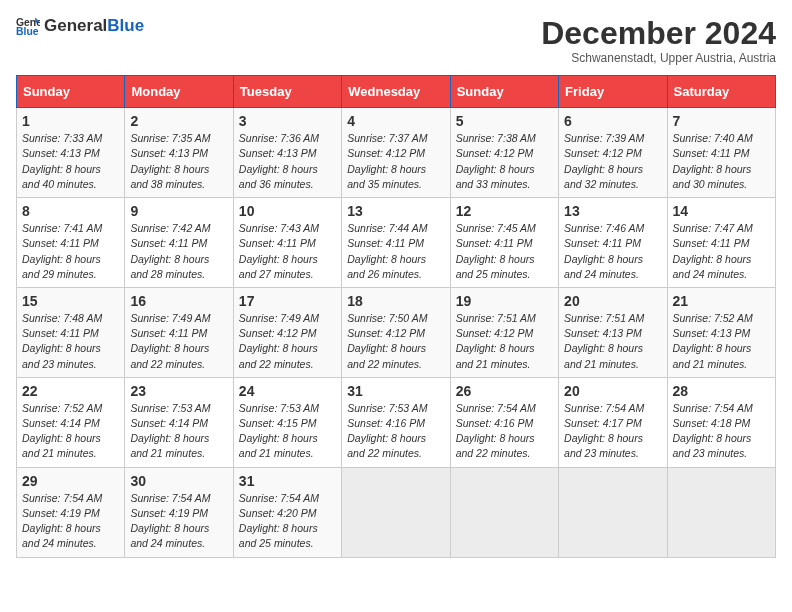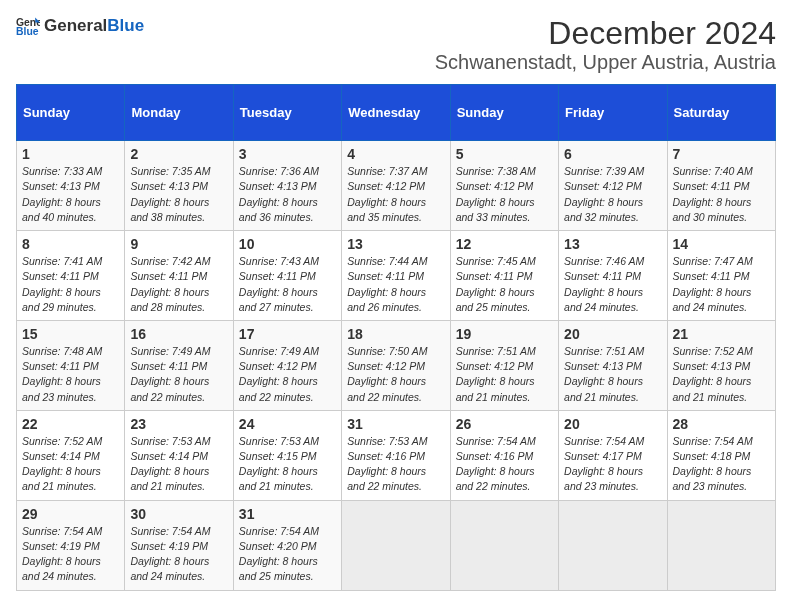--- a/index.html
+++ b/index.html
@@ -23,39 +23,39 @@
     }
     .logo-icon {
       width: 24px;
       height: 20px;
     }
     .title-area {
       text-align: right;
     }
     .main-title {
       font-size: 32px;
-      font-weight: normal;
+      font-weight: bold;
       color: #333;
       line-height: 1.1;
     }
     .subtitle {
-      font-size: 20px;
+      font-size: 12px;
       color: #555;
     }
     table {
       width: 100%;
       border-collapse: collapse;
       table-layout: fixed;
     }
     thead tr th {
-      background-color: #1d4ed8;
+      background-color: #ef4444;
       color: #fff;
       font-size: 13px;
       font-weight: bold;
-      padding: 20px 6px;
+      padding: 8px 6px;
       text-align: left;
       border: 1px solid #1565c0;
     }
     tbody tr td {
       border: 1px solid #ccc;
       vertical-align: top;
       padding: 5px 5px;
       font-size: 11px;
       color: #333;
       background: #fff;

